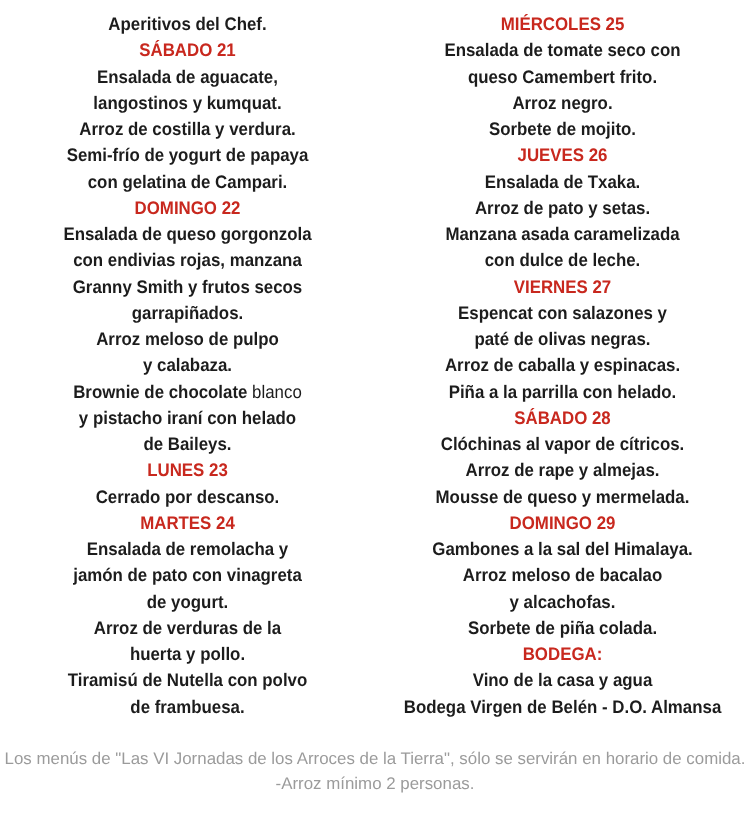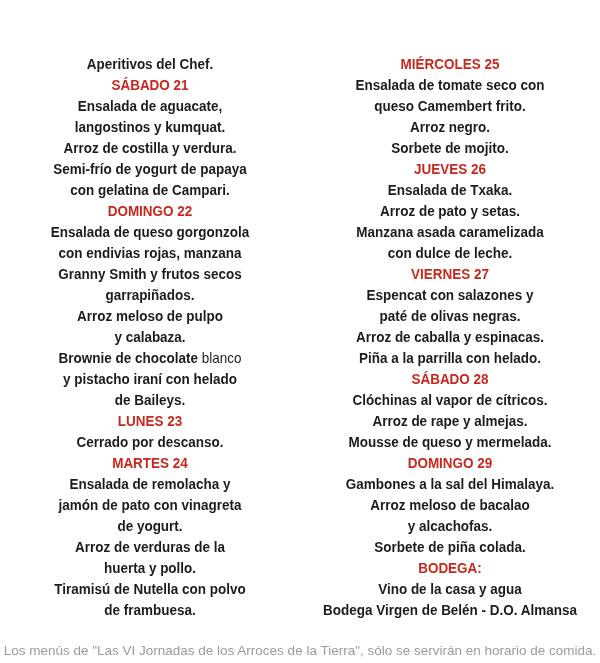--- a/index.html
+++ b/index.html
@@ -12,21 +12,20 @@
     width: 600px;
     height: 663px;
     box-sizing: border-box;
     padding-top: 10px;
     background: #ffffff;
     overflow: hidden;
     font-family: "Liberation Sans", sans-serif;
   }
   .columns {
     display: flex;
-    margin-top: 44px;
   }
   .col {
     width: 300px;
     text-align: center;
     transform: scaleX(0.93);
     transform-origin: 50% 0;
   }
   .line {
     font-weight: 700;
     font-size: 14.5px;
@@ -111,14 +110,15 @@
         <div class="line">Arroz meloso de bacalao</div>
         <div class="line">y alcachofas.</div>
         <div class="line">Sorbete de piña colada.</div>
         <div class="line header">BODEGA:</div>
         <div class="line">Vino de la casa y agua</div>
         <div class="line">Bodega Virgen de Belén - D.O. Almansa</div>
       </div>
   </div>
   <div class="footer">
     <div class="footer-line">Los menús de "Las VI Jornadas de los Arroces de la Tierra", sólo se servirán en horario de comida.</div>
+    <div class="footer-line">-Arroz mínimo 2 personas.</div>
   </div>
 </div>
 
 </body></html>

